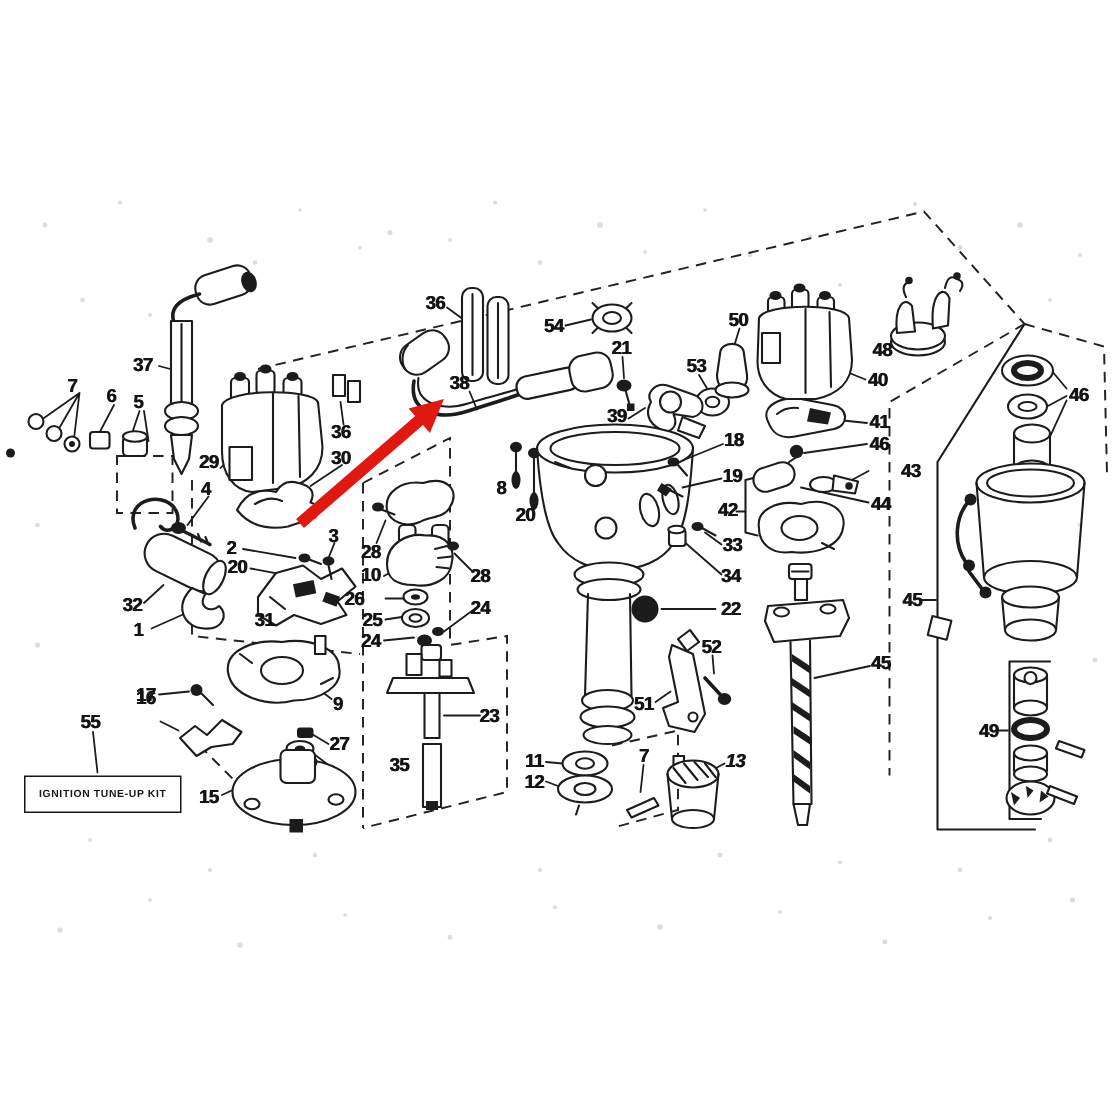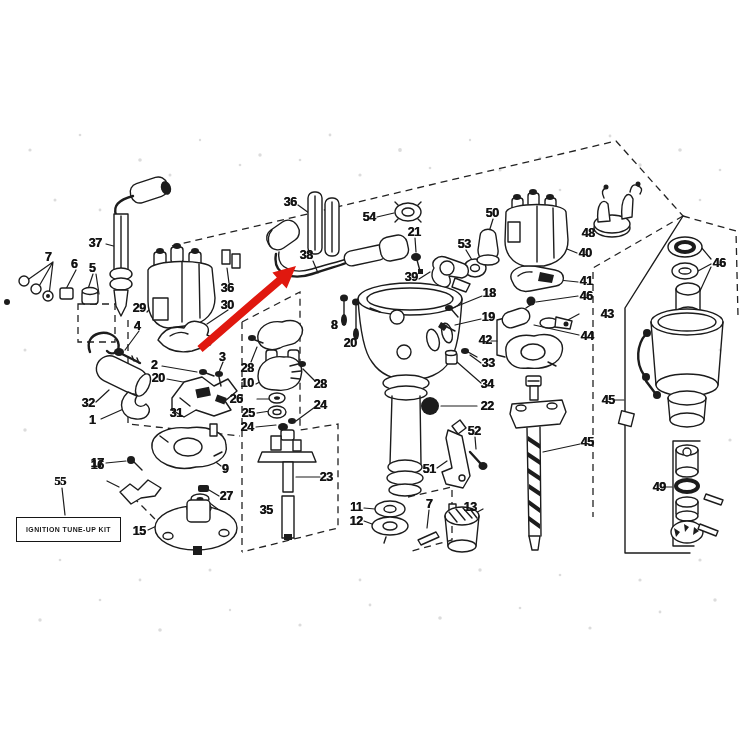--- a/index.html
+++ b/index.html
@@ -527,37 +527,37 @@
       <div class="part-label" style="left: 227px; top: 288px;">36</div>
       <div class="part-label" style="left: 227px; top: 305px;">30</div>
       <div class="part-label" style="left: 154px; top: 365px;">2</div>
       <div class="part-label" style="left: 158px; top: 378px;">20</div>
       <div class="part-label" style="left: 88px; top: 403px;">32</div>
       <div class="part-label" style="left: 92px; top: 420px;">1</div>
       <div class="part-label" style="left: 176px; top: 413px;">31</div>
       <div class="part-label" style="left: 222px; top: 357px;">3</div>
       <div class="part-label" style="left: 97px; top: 463px;">17</div>
       <div class="part-label" style="left: 97px; top: 465px;">16</div>
-      <div class="part-label" style="left: 60px; top: 481px; font-family: Liberation Serif, serif;">55</div>
+      <div class="part-label" style="left: 60px; top: 481px;">55</div>
       <div class="part-label" style="left: 225px; top: 469px;">9</div>
       <div class="part-label" style="left: 226px; top: 496px;">27</div>
       <div class="part-label" style="left: 226px; top: 510px; margin-left: 40px;">35</div>
       <div class="part-label" style="left: 139px; top: 531px;">15</div>
       <div class="part-label" style="left: 247px; top: 368px;">28</div>
       <div class="part-label" style="left: 247px; top: 383px;">10</div>
       <div class="part-label" style="left: 236px; top: 399px;">26</div>
       <div class="part-label" style="left: 248px; top: 413px;">25</div>
       <div class="part-label" style="left: 247px; top: 427px;">24</div>
       <div class="part-label" style="left: 320px; top: 384px;">28</div>
       <div class="part-label" style="left: 320px; top: 405px;">24</div>
       <div class="part-label" style="left: 326px; top: 477px;">23</div>
       <div class="part-label" style="left: 356px; top: 507px;">11</div>
       <div class="part-label" style="left: 356px; top: 521px;">12</div>
       <div class="part-label" style="left: 429px; top: 504px;">7</div>
-      <div class="part-label" style="left: 470px; top: 507px;">13</div>
+      <div class="part-label" style="left: 490px; top: 507px; font-style: italic;">13</div>
       <div class="part-label" style="left: 290px; top: 202px;">36</div>
       <div class="part-label" style="left: 306px; top: 255px;">38</div>
       <div class="part-label" style="left: 369px; top: 217px;">54</div>
       <div class="part-label" style="left: 414px; top: 232px;">21</div>
       <div class="part-label" style="left: 464px; top: 244px;">53</div>
       <div class="part-label" style="left: 492px; top: 213px;">50</div>
       <div class="part-label" style="left: 411px; top: 277px;">39</div>
       <div class="part-label" style="left: 334px; top: 325px;">8</div>
       <div class="part-label" style="left: 350px; top: 343px;">20</div>
       <div class="part-label" style="left: 487px; top: 406px;">22</div>

